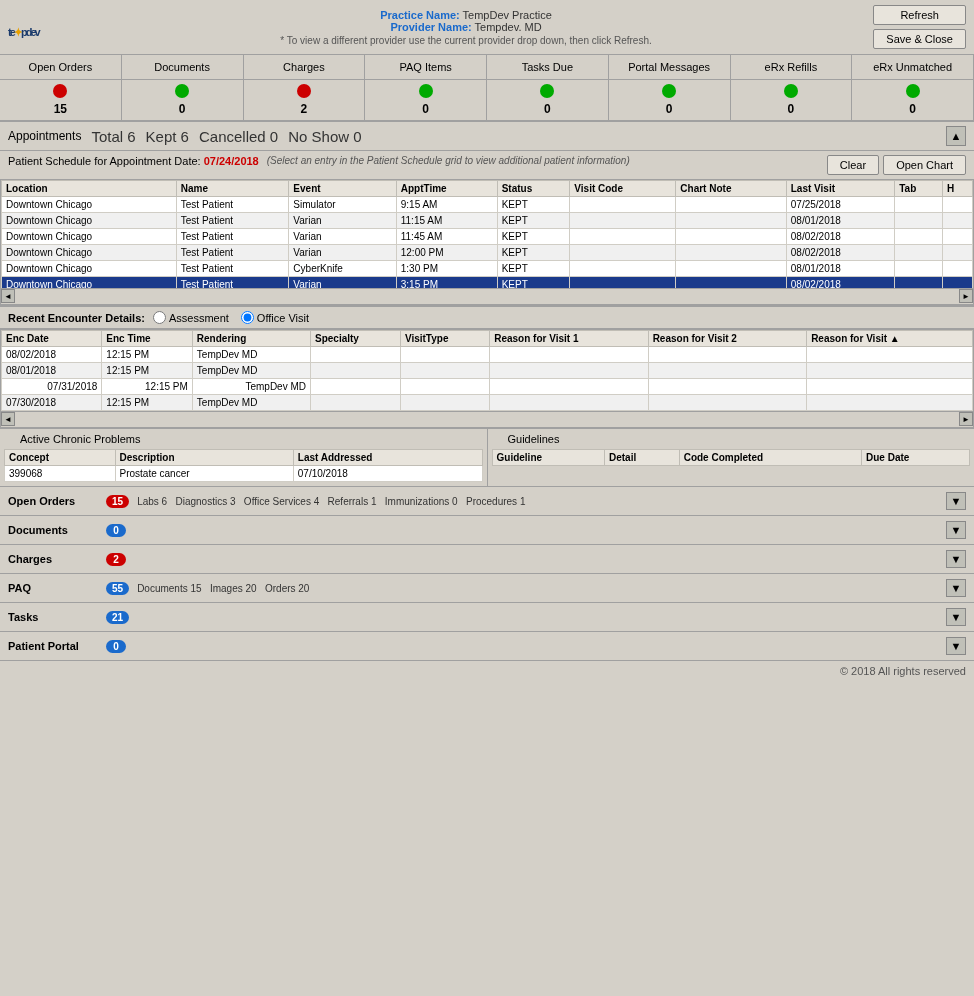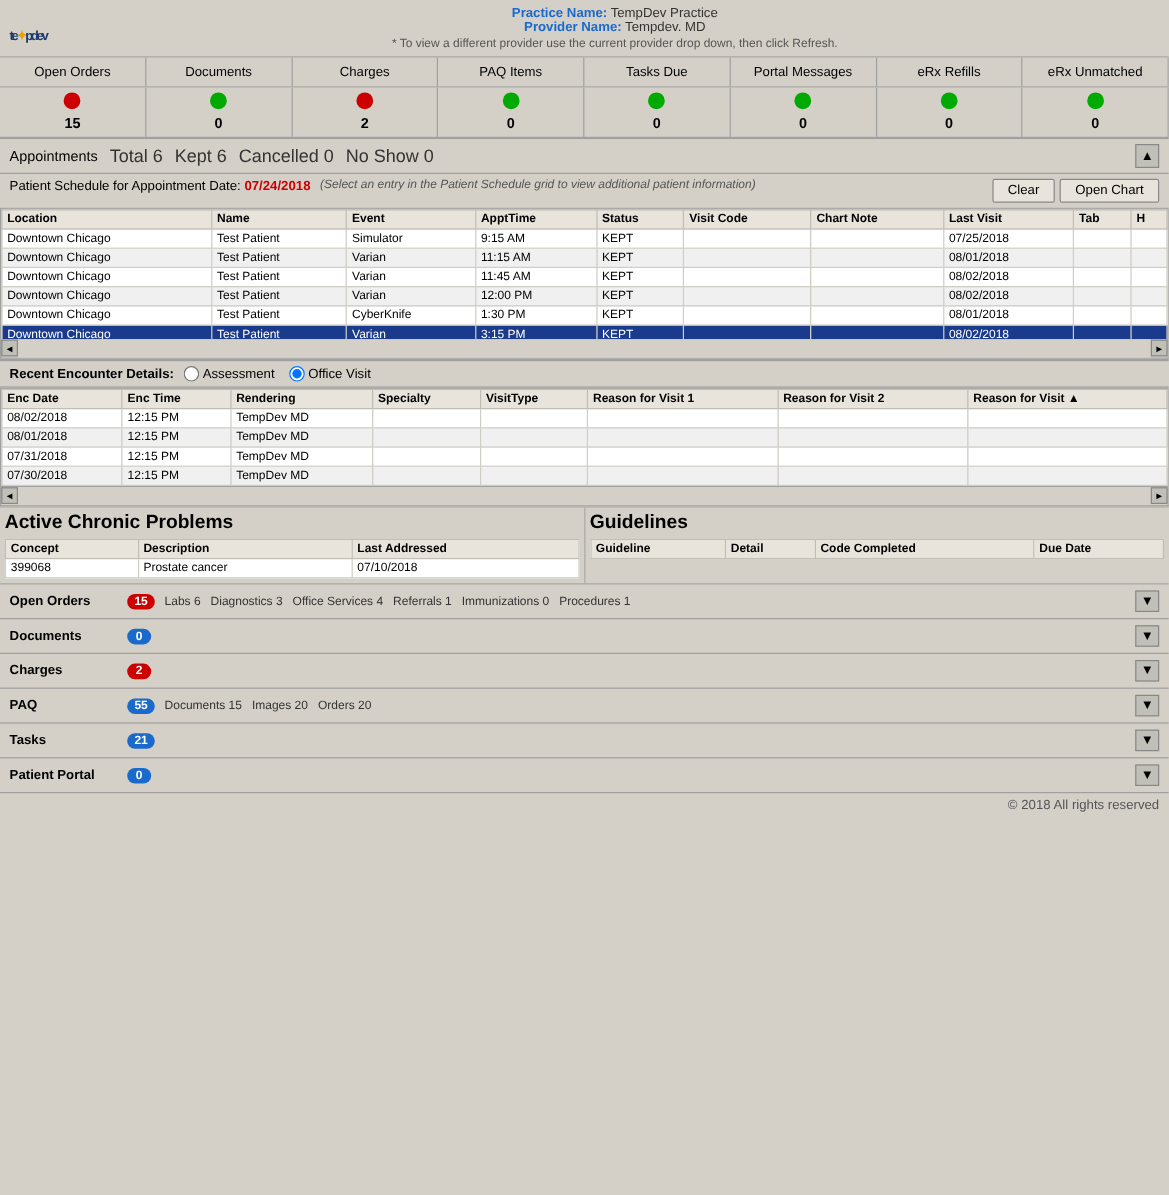--- a/index.html
+++ b/index.html
@@ -43,21 +43,21 @@
     tr:nth-child(odd) td { background: white; }
     tr.selected td { background: #1a3a8b; color: white; }
 
     
     .encounter-header { background: #d4d0c8; padding: 4px 8px; display: flex; align-items: center; gap: 8px; border-top: 2px solid #a0a0a0; border-bottom: 1px solid #a0a0a0; }
     .radio-group { display: flex; align-items: center; gap: 12px; }
     .radio-label { display: flex; align-items: center; gap: 3px; }
 
     
     .bottom-panels { display: flex; gap: 0; border-top: 1px solid #a0a0a0; }
-    .panel-title { font-weight: bold; font-size: 16px; margin-bottom: 4px; }
+    .panel-title { font-weight: normal; font-size: 11px; margin-bottom: 4px; margin-left: 16px; }
 
     
     .accordion-item { background: #d4d0c8; border-top: 1px solid #a0a0a0; padding: 5px 8px; display: flex; align-items: center; gap: 8px; }
     .accordion-title { font-weight: bold; font-size: 11px; min-width: 90px; }
     .badge { background: #888; color: white; border-radius: 8px; padding: 1px 6px; font-size: 10px; font-weight: bold; min-width: 20px; text-align: center; display: inline-block; }
     .badge-red { background: #cc0000; }
     .badge-blue { background: #1a6acc; }
     .accordion-meta { font-size: 10px; color: #333; flex: 1; }
     .accordion-arrow { margin-left: auto; width: 20px; height: 18px; background: #c0c0b8; border: 1px solid #888; display: flex; align-items: center; justify-content: center; cursor: pointer; }
 
@@ -86,20 +86,24 @@
   <div class="header-info">
     <div>
       <span class="label">Practice Name:</span>
       <span class="value">TempDev Practice</span>
     </div>
     <div>
       <span class="label">Provider Name:</span>
       <span class="value">Tempdev. MD</span>
     </div>
     <div class="sub-note">* To view a different provider use the current provider drop down, then click Refresh.</div>
+  </div>
+  <div class="header-buttons">
+    <button class="btn">Refresh</button>
+    <button class="btn">Save &amp; Close</button>
   </div>
 </div>
 
 <div class="nav-tabs">
   <div class="nav-tab">Open Orders</div>
   <div class="nav-tab">Documents</div>
   <div class="nav-tab">Charges</div>
   <div class="nav-tab">PAQ Items</div>
   <div class="nav-tab">Tasks Due</div>
   <div class="nav-tab">Portal Messages</div>
@@ -307,21 +311,21 @@
           <tr>
       <td>08/01/2018</td>
       <td>12:15 PM</td>
       <td>TempDev MD</td>
       <td></td>
       <td></td>
       <td></td>
       <td></td>
       <td></td>
     </tr>
-          <tr style="background: rgb(220, 232, 240);">
+          <tr style="background: rgb(220, 232, 240); text-align: right;">
       <td>07/31/2018</td>
       <td>12:15 PM</td>
       <td>TempDev MD</td>
       <td></td>
       <td></td>
       <td></td>
       <td></td>
       <td></td>
     </tr>
           <tr>

